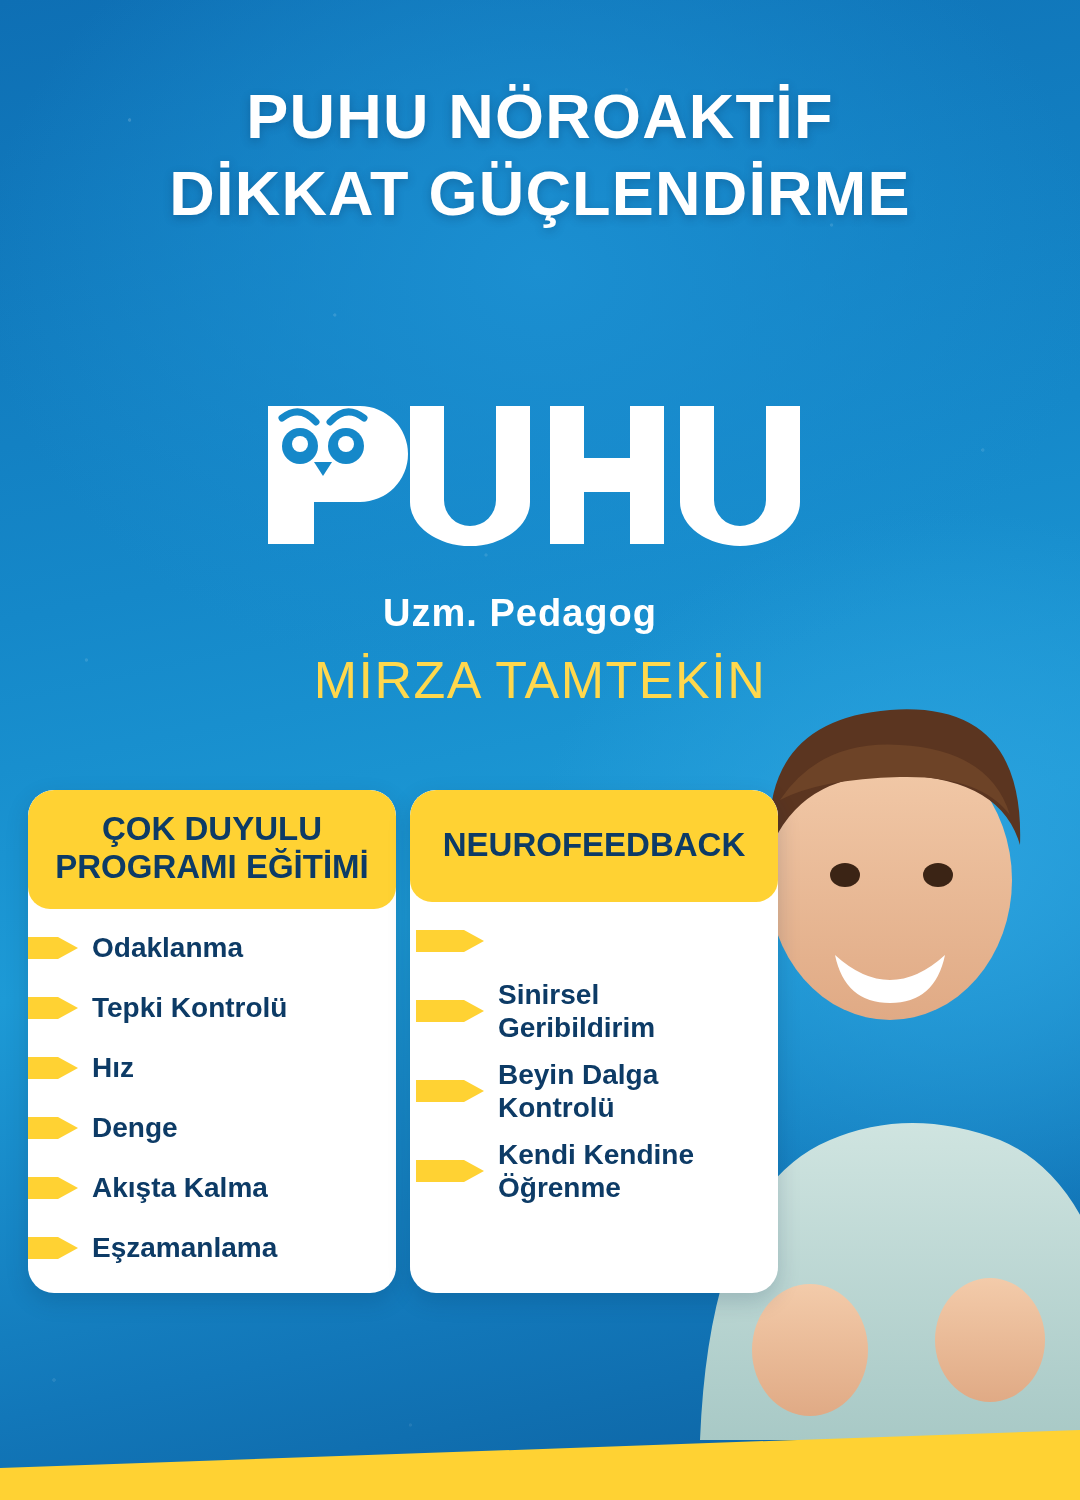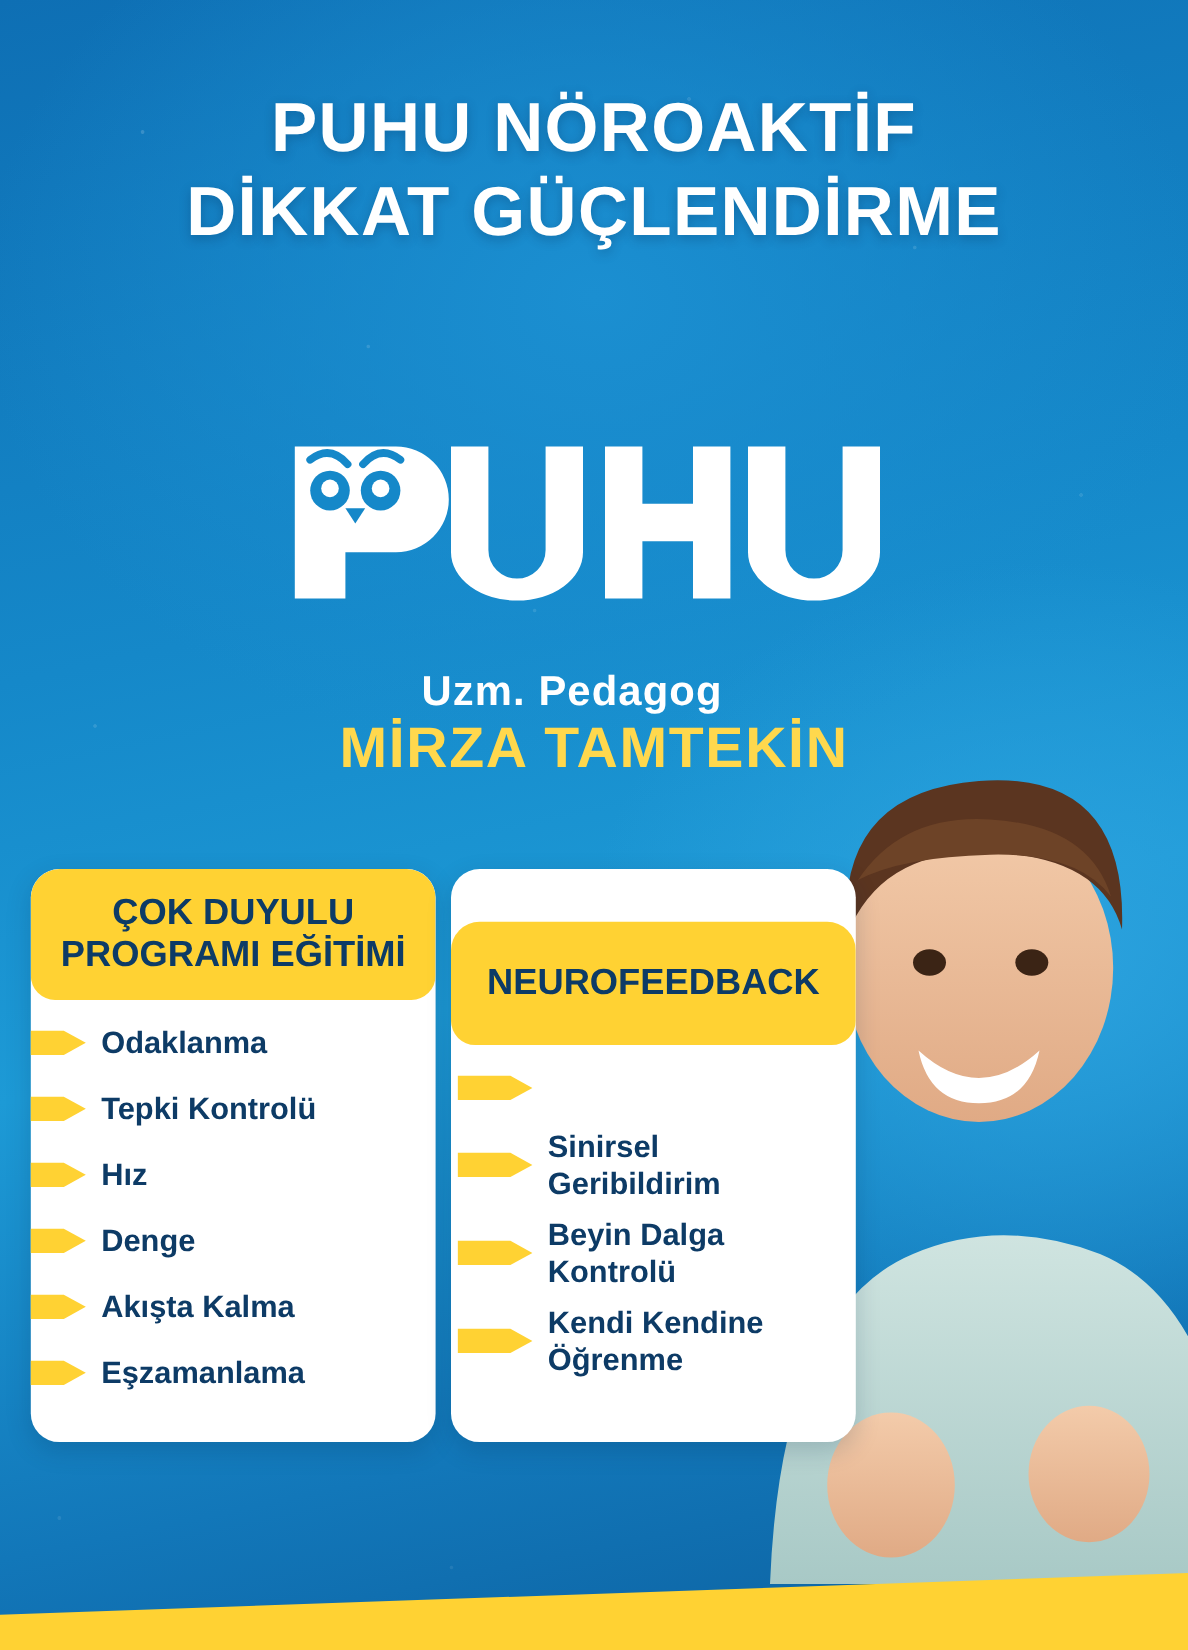--- a/index.html
+++ b/index.html
@@ -69,30 +69,29 @@
   .subtitle {
     position: absolute;
     top: 592px;
     left: 0;
     width: 1040px;
     text-align: center;
     color: #ffffff;
     font-weight: bold;
     font-size: 38px;
     letter-spacing: 1px;
-    margin-top: 16px;
   }
   .name {
     position: absolute;
     top: 650px;
     left: 0;
     width: 1080px;
     text-align: center;
     color: #ffd84d;
-    font-weight: bold;
+    font-weight: normal;
     font-size: 52px;
     letter-spacing: 1.5px;
   }
 
   
   .child {
     position: absolute;
     right: -10px;
     bottom: 60px;
     width: 430px;
@@ -117,23 +116,23 @@
   .card-head {
     background: #ffd233;
     color: #0d3b66;
     font-weight: bold;
     text-align: center;
     padding: 20px 2px 22px;
     line-height: 1.16;
     border-radius: 26px 26px 22px 22px;
   }
   .card-1 .card-head { font-size: 33px; }
-  .card-2 .card-head { font-size: 33px; padding: 36px 10px 38px; margin-top: 48px; }
+  .card-2 .card-head { font-size: 33px; padding: 36px 10px 38px; }
   .card-body {
-    padding: 16px 14px 26px 0;
+    padding: 16px 14px 8px 0;
   }
   .item {
     display: flex;
     align-items: center;
     margin: 0 0 14px 0;
     min-height: 46px;
   }
   .arrow {
     flex: 0 0 auto;
     width: 72px;

